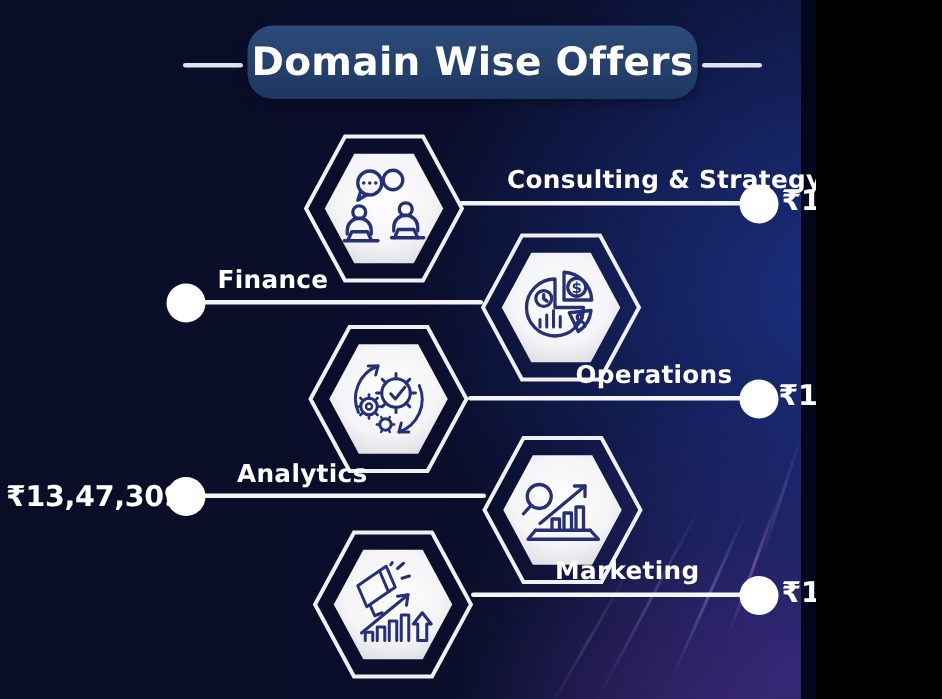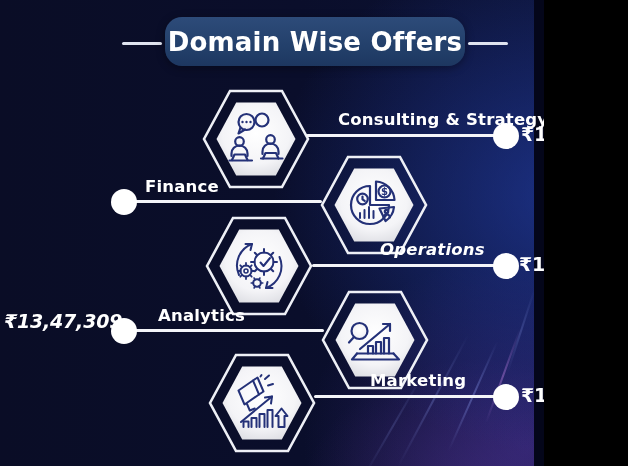--- a/index.html
+++ b/index.html
@@ -48,27 +48,27 @@
   .t1{left:318px;top:110px;margin-left:20px;}
   .a1{left:521px;top:123px;}
   
   .l2{left:124px;top:200px;width:198px;}
   .d2{left:111px;top:189px;}
   .t2{left:145px;top:177px;}
   .a2{left:4px;top:189px;width:104px;}
   
   .l3{left:312px;top:264px;width:195px;}
   .d3{left:493px;top:253px;}
-  .t3{left:380px;top:240px;width:112px;text-align:left;font-style:italic;}
+  .t3{left:380px;top:240px;width:112px;text-align:center;}
   .a3{left:519px;top:253px;}
   
   .l4{left:124px;top:329px;width:200px;}
   .d4{left:111px;top:318px;}
   .t4{left:158px;top:306px;}
-  .a4{left:4px;top:310px;width:104px;font-style:italic;}
+  .a4{left:4px;top:320px;width:104px;}
   
   .l5{left:314px;top:395px;width:193px;}
   .d5{left:493px;top:384px;}
   .t5{left:370px;top:371px;width:114px;text-align:left;}
   .a5{left:521px;top:384px;}
 </style>
 </head>
 <body>
 
 <div class="stage">

